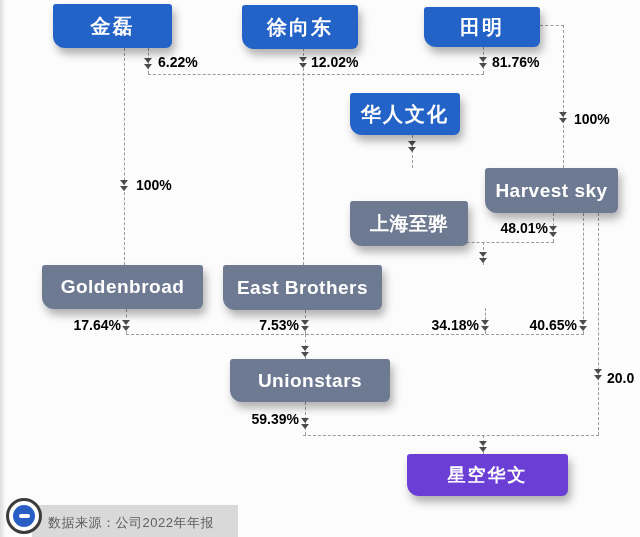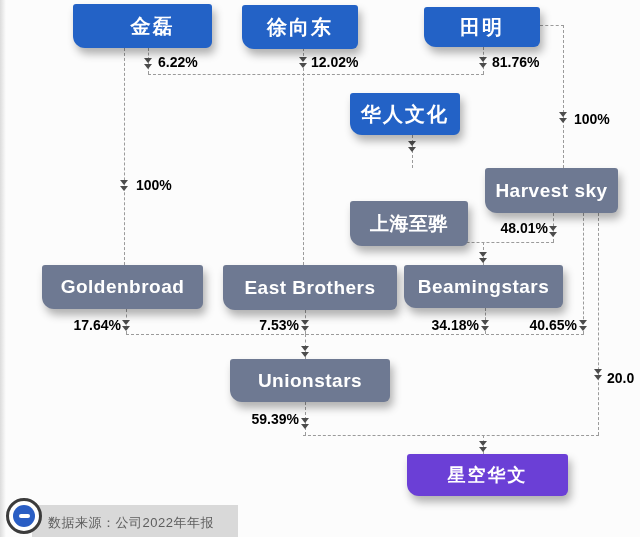--- a/index.html
+++ b/index.html
@@ -98,29 +98,28 @@
   <span class="pct" style="left:136px;top:177px;">100%</span>
   <span class="pct" style="right:233px;top:220px;">51.99%</span>
   <span class="pct" style="right:92px;top:220px;">48.01%</span>
   <span class="pct" style="right:519px;top:317px;">17.64%</span>
   <span class="pct" style="right:341px;top:317px;">7.53%</span>
   <span class="pct" style="right:161px;top:317px;">34.18%</span>
   <span class="pct" style="right:63px;top:317px;">40.65%</span>
   <span class="pct" style="right:341px;top:411px;">59.39%</span>
   <span class="pct" style="left:607px;top:370px;">20.0</span>
 
-  <div class="node blue" style="left:73px;top:4px;width:119px;height:44px;padding-left:20px;">金磊</div>
+  <div class="node blue" style="left:53px;top:4px;width:119px;height:44px;">金磊</div>
   <div class="node blue" style="left:242px;top:5px;width:116px;height:44px;">徐向东</div>
   <div class="node blue" style="left:350px;top:93px;width:110px;height:42px;">华人文化</div>
   <div class="node blue" style="left:424px;top:7px;width:116px;height:40px;">田明</div>
   <div class="node slate" style="left:350px;top:168px;width:118px;height:45px;margin-top:33px;">上海至骅</div>
   <div class="node slate" style="left:485px;top:168px;width:133px;height:45px;">Harvest sky</div>
   <div class="node slate" style="left:42px;top:265px;width:161px;height:44px;">Goldenbroad</div>
-  <div class="node slate" style="left:223px;top:265px;width:174px;height:45px;">East Brothers</div>
-  <div class="node slate" style="left:404px;top:265px;width:159px;height:43px;">Beamingstars</div>
+  <div class="node slate" style="left:223px;top:265px;width:159px;height:45px;">East Brothers</div>
   <div class="node slate" style="left:230px;top:359px;width:160px;height:43px;">Unionstars</div>
   <div class="node purple" style="left:407px;top:454px;width:161px;height:42px;">星空华文</div>
 
   <div class="source-bar">
     <span>数据来源：公司2022年年报</span>
   </div>
   <div class="logo">
     <div class="logo-inner">
       <div class="logo-dash"></div>
     </div>

